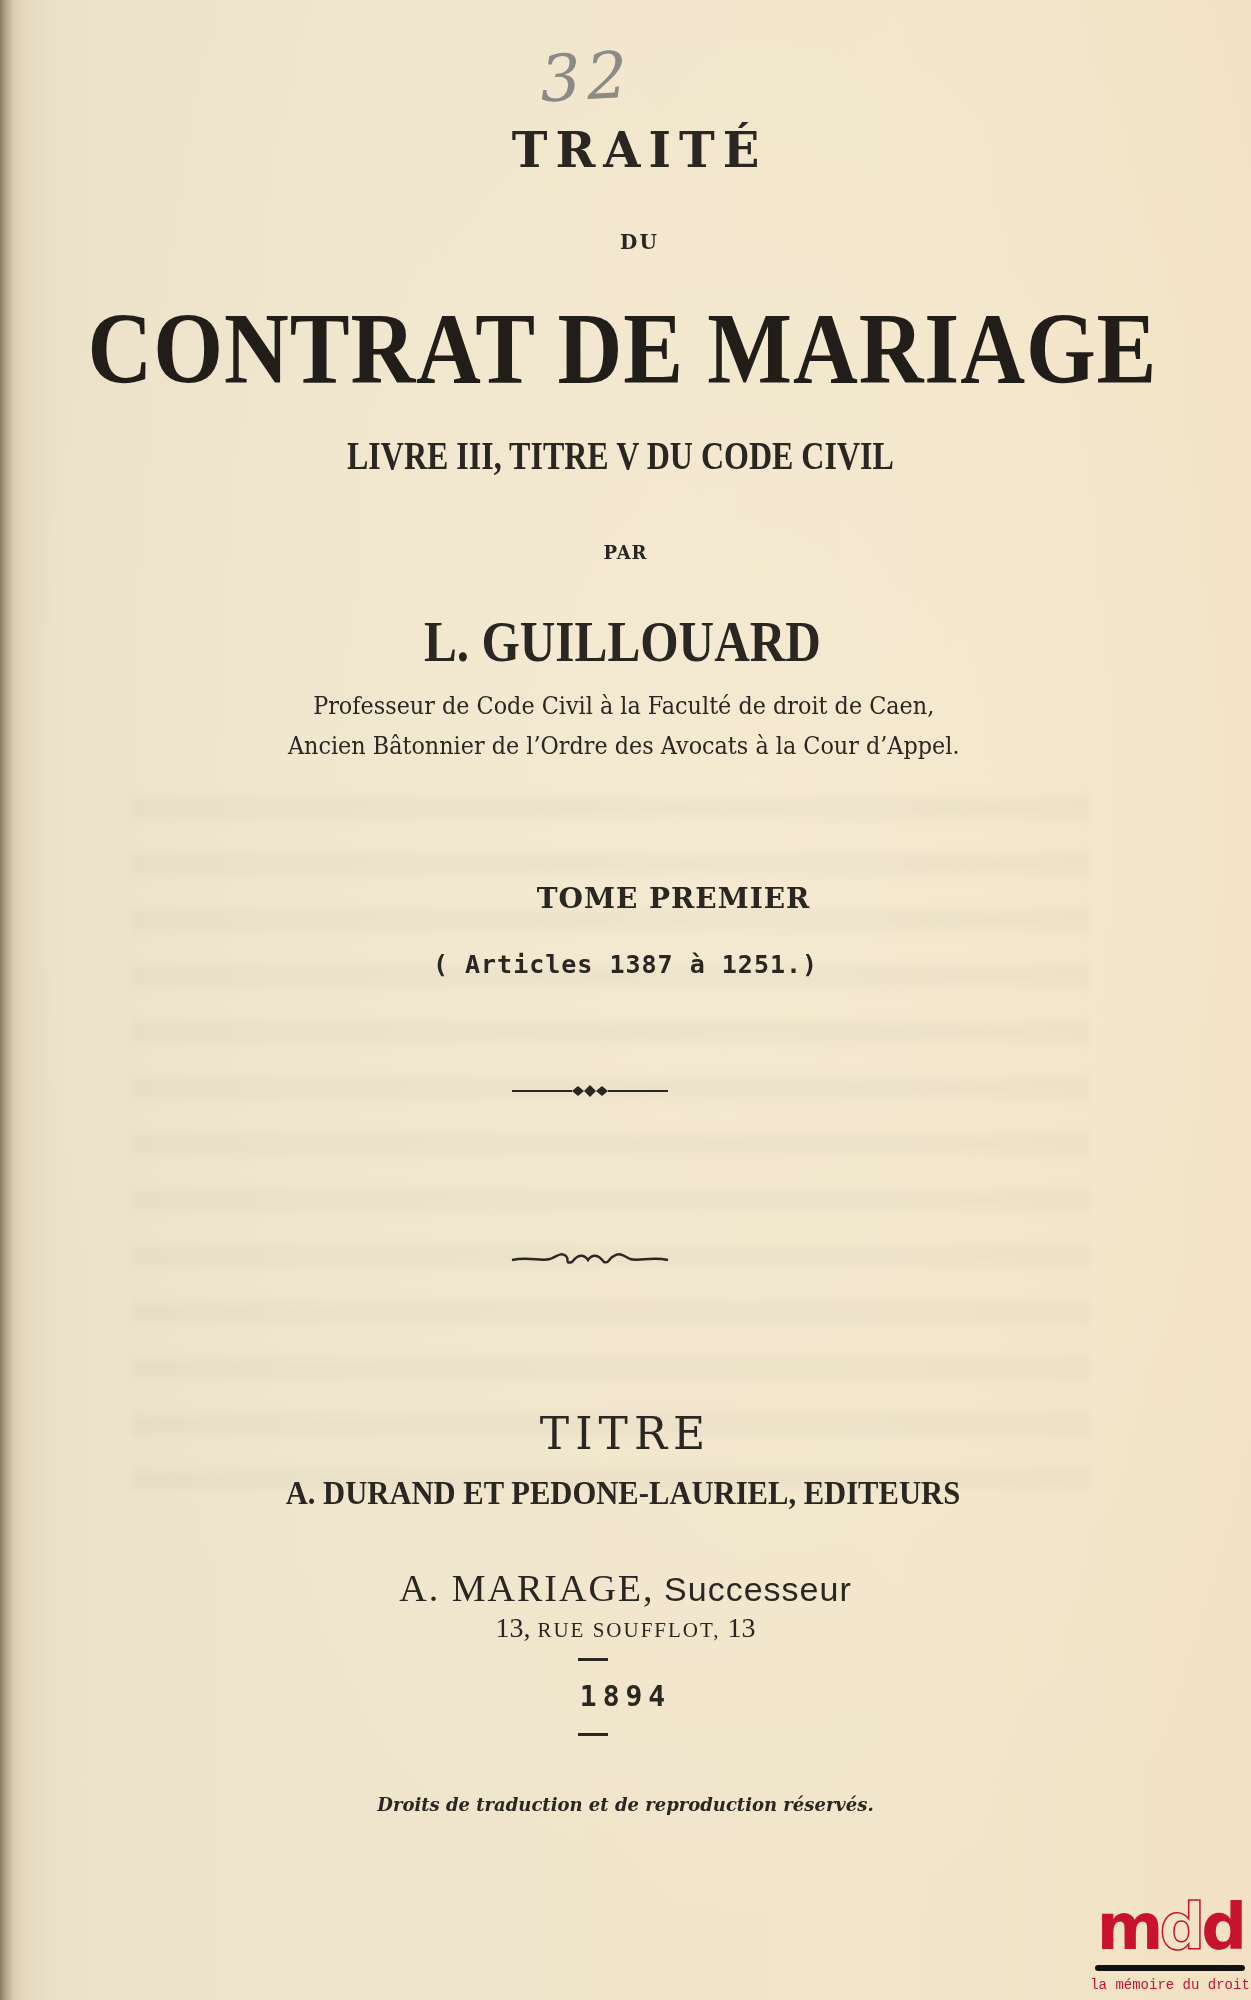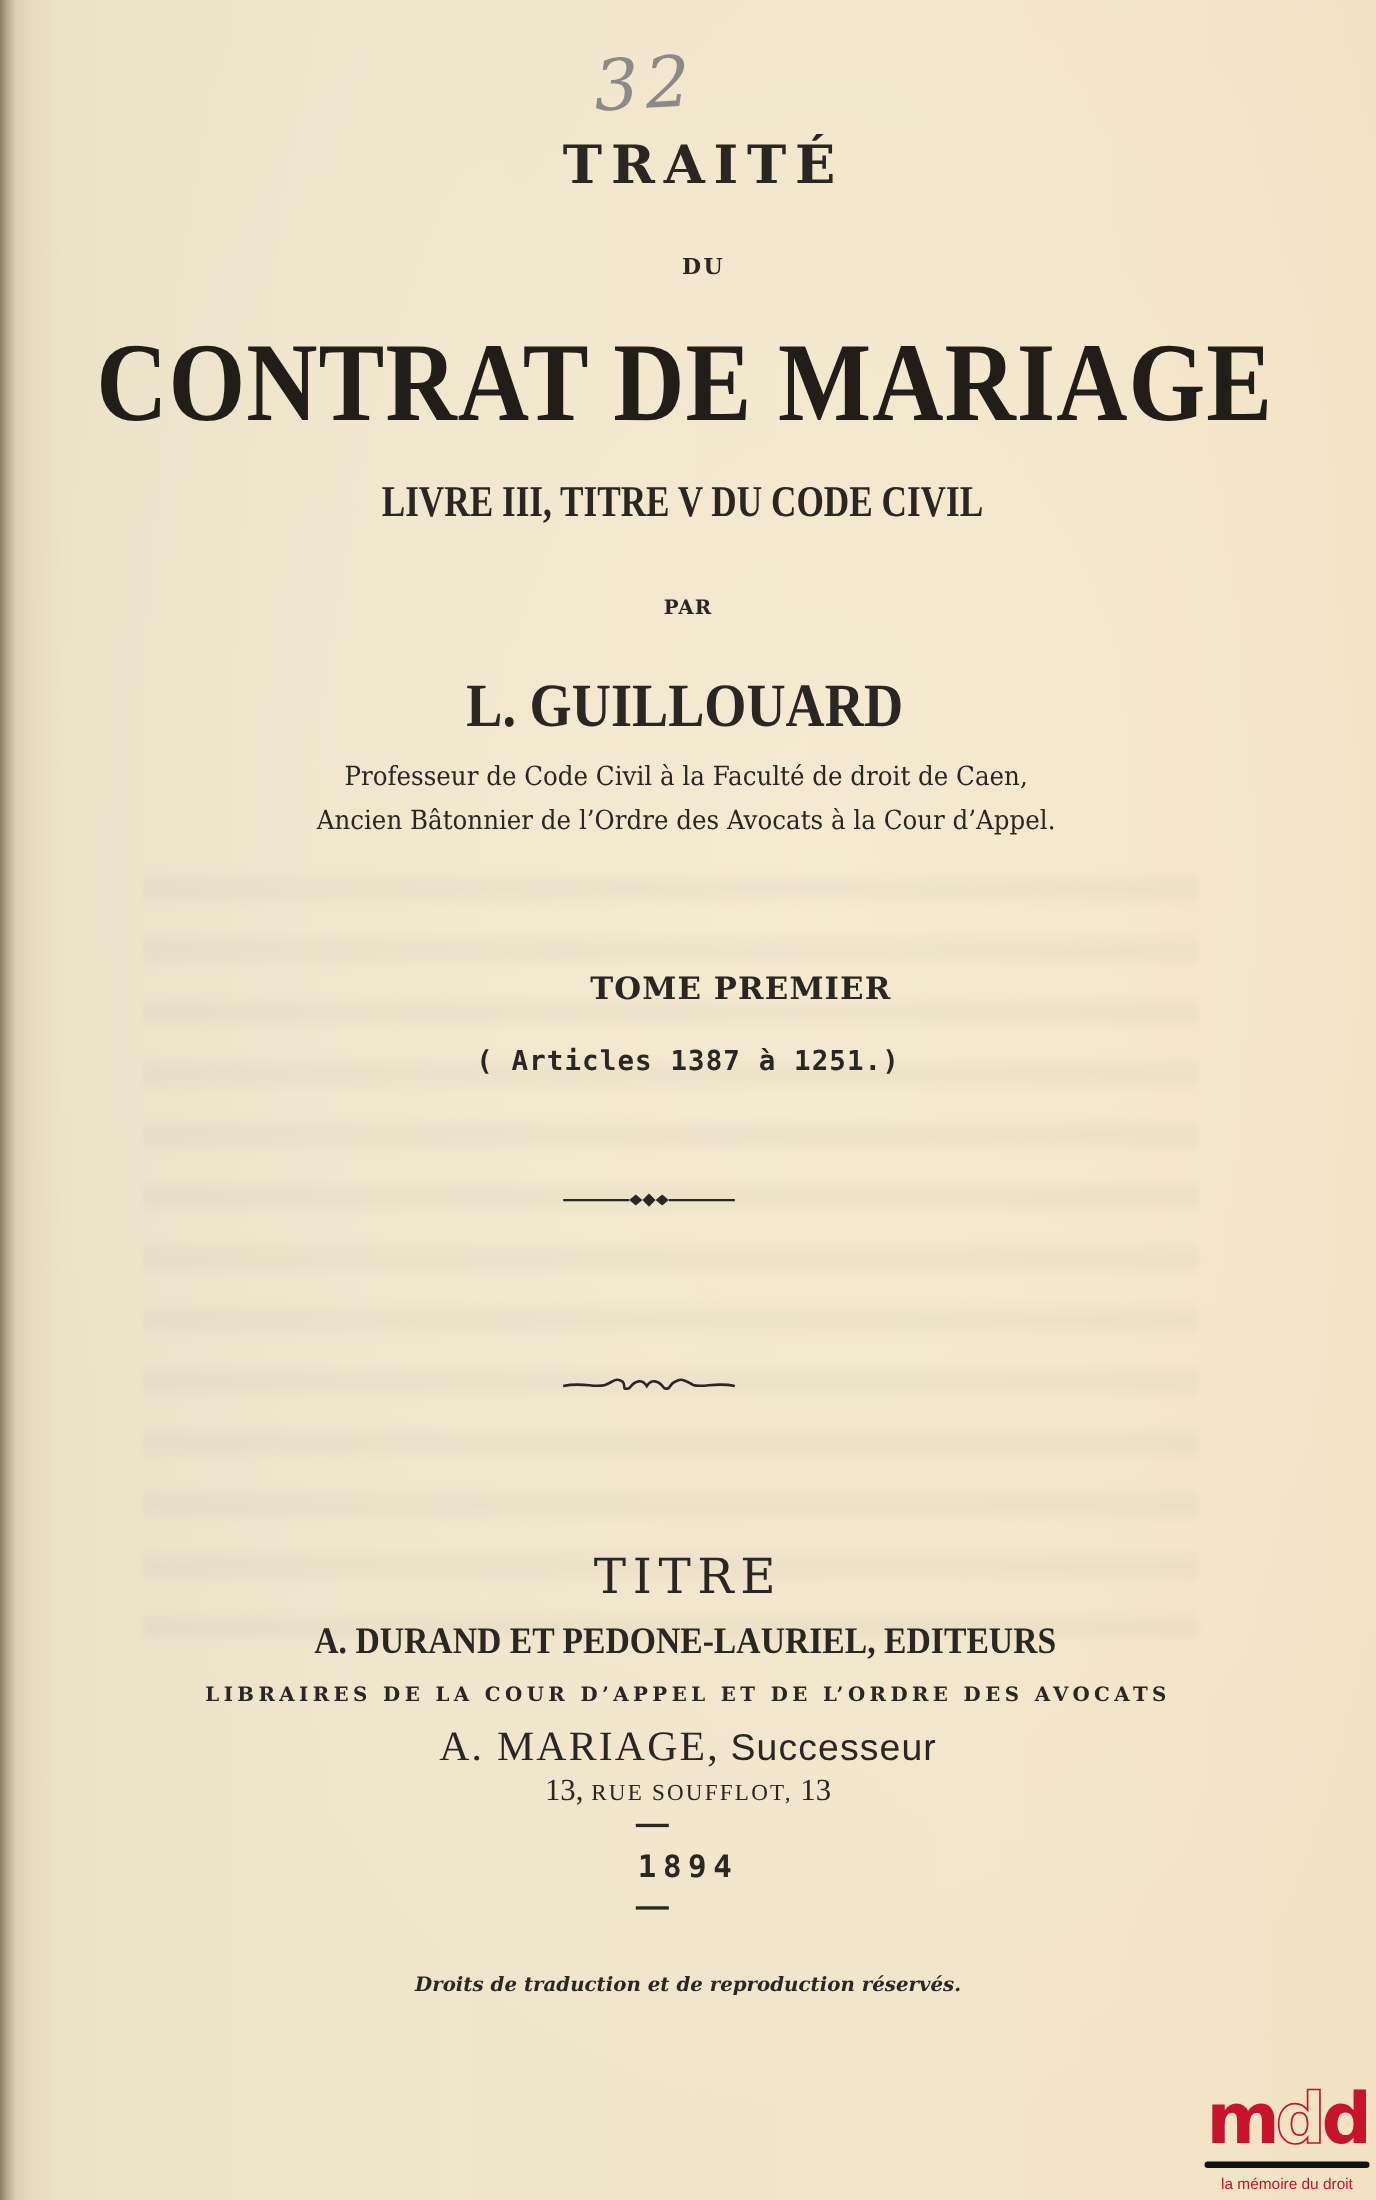--- a/index.html
+++ b/index.html
@@ -215,21 +215,21 @@
       -webkit-text-stroke: 1.5px #c7132b;
     }
     .logo .bar {
       width: 150px;
       height: 6px;
       background: #111;
       border-radius: 3px;
       margin: 6px auto 6px;
     }
     .logo .tagline {
-      font-family: Liberation Sans, sans-serif;
+      font-family: Liberation Mono, monospace;
       font-size: 14px;
       color: #c7132b;
       white-space: nowrap;
     }
   </style>
 </head>
 <body>
 
 <div class="page">
   <div class="bleed"></div>
@@ -257,21 +257,20 @@
     <path d="M86 8 L92 3 L98 8 L92 13 Z" fill="#2a2622"></path>
   </svg>
 
 
   <svg class="orn2" viewBox="0 0 160 20">
     <path d="M2 12 C20 8, 30 14, 40 11 C48 8, 50 4, 56 8 C60 12, 54 16, 62 14 C68 6, 74 6, 78 12 C82 6, 88 6, 94 14 C100 16, 98 10, 104 8 C110 4, 114 8, 120 11 C130 14, 140 8, 158 12" fill="none" stroke="#2a2622" stroke-width="2.4"></path>
   </svg>
 
   <div class="line paris">TITRE</div>
   <div class="line editeurs">A. DURAND ET PEDONE-LAURIEL, EDITEURS</div>
-  <div class="line libraires">LIBRAIRES DE LA COUR D’APPEL ET DE L’ORDRE DES AVOCATS</div>
   <div class="line pedone">
     <span class="caps">A. MARIAGE,</span>
     <span class="succ">Successeur</span>
   </div>
   <div class="line address">
     <span>13,</span>
     <span class="sc">RUE SOUFFLOT,</span>
     <span>13</span>
   </div>
   <div class="dash1"></div>

